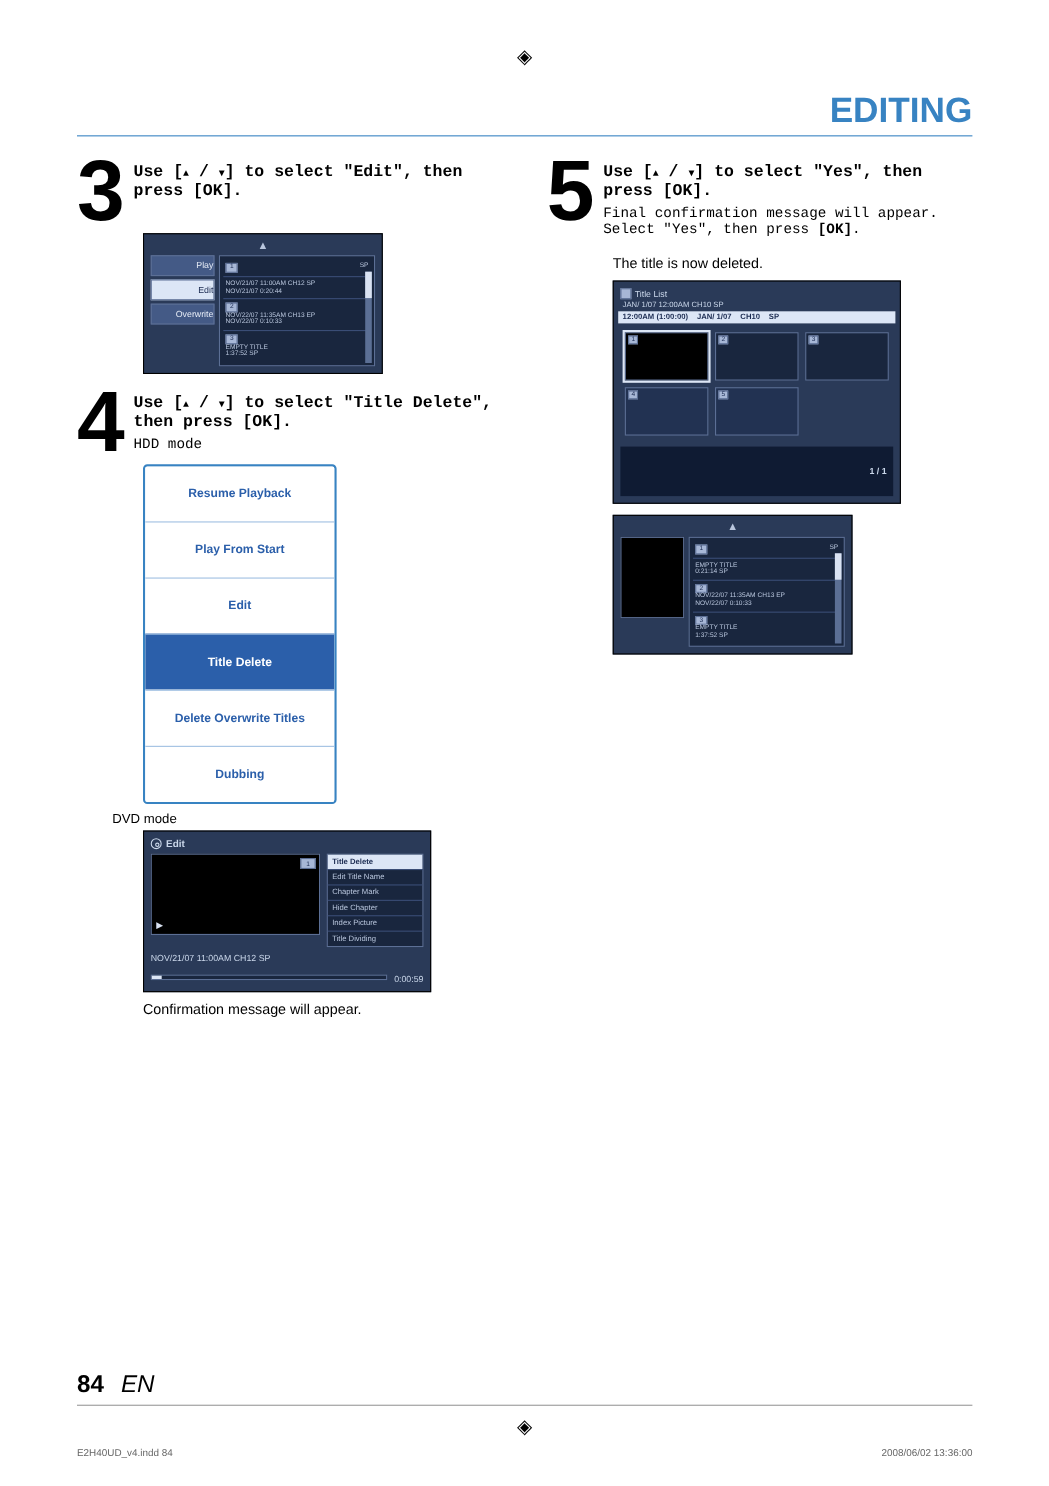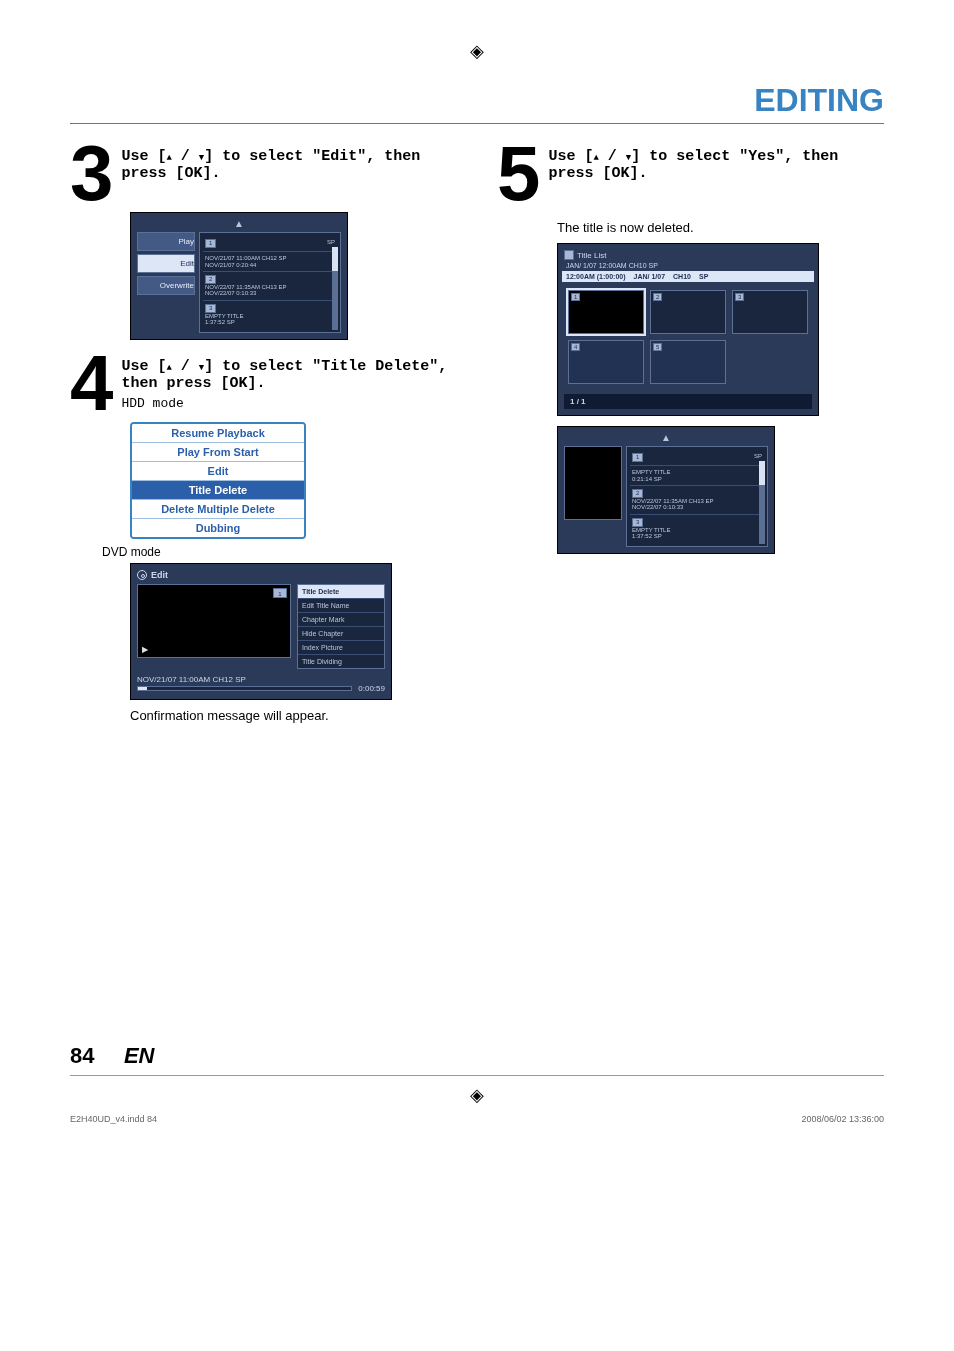--- a/index.html
+++ b/index.html
@@ -25,62 +25,62 @@
   .p3-btn.sel { background: #dce6f6; color: #1b2b51; }
   .p3-right { flex: 1; background: #19263e; border: 1px solid #5c6f95; padding: 3px; position: relative; }
   .p3-row { color: #b9c6dd; font-size: 6px; line-height: 1.1; border-top: 1px solid #3a4d76; padding: 3px 2px; }
   .p3-row.first { display: flex; justify-content: space-between; border-top: none; }
   .p3-num { display: inline-block; background: #a7b7d6; color: #1b2b51; font-size: 6px; padding: 0 3px; margin-right: 3px; border: 1px solid #5c6f95; }
   .p3-scroll { position: absolute; right: 2px; top: 14px; bottom: 2px; width: 6px; background: #5b6f95; }
   .p3-thumb { width: 100%; height: 24px; background: #d9e2f2; }
 
   
   .bluelist { width: 176px; margin: 6px 0 6px 60px; border: 2px solid #3883c2; border-radius: 4px; overflow: hidden; }
-  .bl-item { background: #fff; color: #2b5faa; font-size: 11px; font-weight: bold; text-align: center; padding: 3px 0; border-top: 1px solid #9fbfe1; }
+  .bl-item { background: #fff; color: #2b5faa; font-size: 11px; font-weight: bold; text-align: center; padding: 19px 0; border-top: 1px solid #9fbfe1; }
   .bl-item:first-child { border-top: none; }
   .bl-item.sel { background: #2b5faa; color: #fff; }
 
   .mode-label { font-size: 12px; margin: 4px 0 4px 32px; }
 
   
   .dvd-panel { width: 262px; margin: 4px 0 8px 60px; border: 1px solid #000; background: #2a3a58; padding: 6px; color: #b9c6dd; }
   .dvd-title { font-size: 9px; font-weight: bold; color: #cad7ea; display: flex; align-items: center; gap: 4px; }
   .dvd-flex { display: flex; gap: 6px; margin-top: 4px; }
   .dvd-thumb { flex: 1; height: 74px; background: #000; border: 1px solid #5c6f95; position: relative; }
   .dvd-thumb .mini { position: absolute; right: 3px; top: 3px; width: 14px; height: 10px; background: #a7b7d6; border: 1px solid #5c6f95; font-size: 6px; color: #1b2b51; text-align: center; line-height: 10px; }
   .dvd-play { position: absolute; left: 4px; bottom: 3px; color: #d9e2f2; font-size: 8px; }
   .dvd-menu { width: 88px; background: #19263e; border: 1px solid #5c6f95; font-size: 7px; }
   .dvd-mi { padding: 3px 4px; border-top: 1px solid #3a4d76; color: #b9c6dd; }
   .dvd-mi:first-child { border-top: none; background: #dce6f6; color: #1b2b51; font-weight: bold; }
   .dvd-info { font-size: 8px; color: #cad7ea; margin-top: 6px; }
-  .dvd-bar { display: flex; align-items: center; gap: 6px; margin-top: 0; }
+  .dvd-bar { display: flex; align-items: flex-start; gap: 6px; margin-top: 10px; }
   .dvd-prog { flex: 1; height: 5px; background: #19263e; border: 1px solid #5c6f95; position: relative; }
   .dvd-prog::after { content: ''; position: absolute; left: 0; top: 0; bottom: 0; width: 4%; background: #dce6f6; }
   .dvd-time { font-size: 8px; color: #cad7ea; }
 
   .confirm { font-size: 13px; margin: 6px 0 0 60px; }
 
   
   .tlist { width: 262px; margin: 8px 0 10px 60px; border: 1px solid #000; background: #2a3a58; padding: 4px; color: #cad7ea; }
   .tl-head { font-size: 8px; color: #cad7ea; display: flex; align-items: center; gap: 3px; padding: 2px; }
   .tl-icon { width: 10px; height: 10px; background: #a7b7d6; border: 1px solid #5c6f95; display: inline-block; }
   .tl-meta { font-size: 7px; color: #cad7ea; padding-left: 4px; }
   .tl-bar { background: #dce6f6; color: #1b2b51; font-size: 7px; font-weight: bold; display: flex; gap: 8px; padding: 2px 4px; margin-top: 2px; }
   .tl-grid { display: grid; grid-template-columns: repeat(3, 1fr); gap: 6px; padding: 8px 6px; }
   .tl-cell { height: 44px; background: #19263e; border: 1px solid #5c6f95; position: relative; }
   .tl-cell .n { position: absolute; left: 2px; top: 2px; background: #a7b7d6; color: #1b2b51; font-size: 6px; padding: 0 2px; border: 1px solid #5c6f95; }
   .tl-cell.active { background: #000; outline: 2px solid #dce6f6; }
   .tl-cell.empty { background: #223252; }
-  .tl-page { background: #0f1b33; color: #cad7ea; font-size: 8px; font-weight: bold; padding: 3px 6px; margin: 2px; }
+  .tl-page { background: #0f1b33; color: #cad7ea; font-size: 8px; font-weight: bold; text-align: right; padding: 18px 6px; margin: 2px; }
 
   
 
   .footer { display: flex; justify-content: space-between; align-items: flex-end; margin-top: 320px; }
   .pgnum { font-size: 22px; font-weight: 900; }
-  .pgen { font-size: 22px; font-weight: 700; font-style: italic; margin-left: 25px; }
+  .pgen { font-size: 22px; font-weight: 400; font-style: italic; margin-left: 11px; }
   .foot-rule { border: none; border-top: 1px solid #999; margin-top: 6px; }
   .footmeta { display: flex; justify-content: space-between; font-size: 9px; color: #666; margin-top: 8px; }
 
   .disc-icon { width: 10px; height: 10px; border: 1px solid #cad7ea; border-radius: 50%; display: inline-block; position: relative; }
   .disc-icon::after { content:''; position:absolute; left:3px; top:3px; width:2px; height:2px; border:1px solid #cad7ea; border-radius:50%; }
 </style>
 </head>
 <body>
 
 <div class="page">
@@ -137,21 +137,21 @@
         <div class="step-txt">
           <span>Use [</span><span class="triangle">▲</span><span> / </span><span class="triangle">▼</span><span>] to select "Title Delete", then press [OK].</span>
           <div class="step-sub">HDD mode</div>
         </div>
       </div>
       <div class="bluelist">
         <div class="bl-item">Resume Playback</div>
         <div class="bl-item">Play From Start</div>
         <div class="bl-item">Edit</div>
         <div class="bl-item sel">Title Delete</div>
-        <div class="bl-item">Delete Multiple Delete</div>
+        <div class="bl-item">Delete Overwrite Titles</div>
         <div class="bl-item">Dubbing</div>
       </div>
 
       <div class="mode-label">DVD mode</div>
       <div class="dvd-panel">
         <div class="dvd-title">
             <span class="disc-icon"></span>
             <span>Edit</span>
           </div>
         <div class="dvd-flex">
@@ -177,20 +177,23 @@
 
       <div class="confirm">Confirmation message will appear.</div>
     </div>
 
     <div class="col">
 
       <div class="step">
         <div class="step-num">5</div>
         <div class="step-txt">
           <span>Use [</span><span class="triangle">▲</span><span> / </span><span class="triangle">▼</span><span>] to select "Yes", then press [OK].</span>
+          <div class="step-sub">
+            <span>Final confirmation message will appear. Select "Yes", then press </span><b>[OK]</b><span>.</span>
+          </div>
         </div>
       </div>
 
       <div style="font-size:13px; margin:16px 0 6px 60px;">The title is now deleted.</div>
 
       <div class="tlist">
         <div class="tl-head">
             <span class="tl-icon"></span>
             <span>Title List</span>
           </div>

